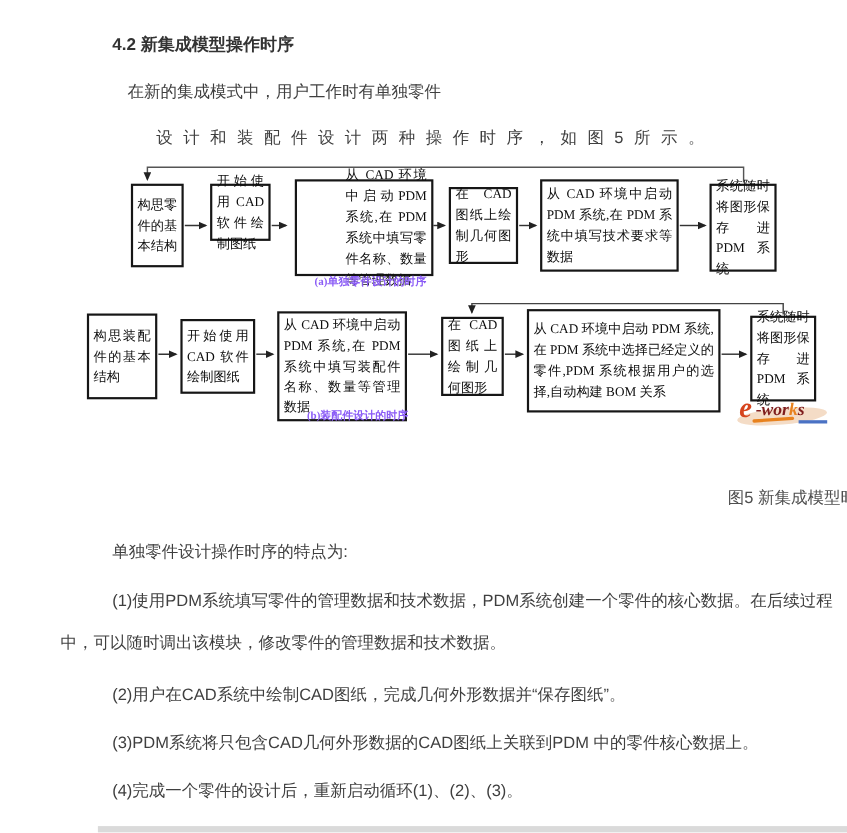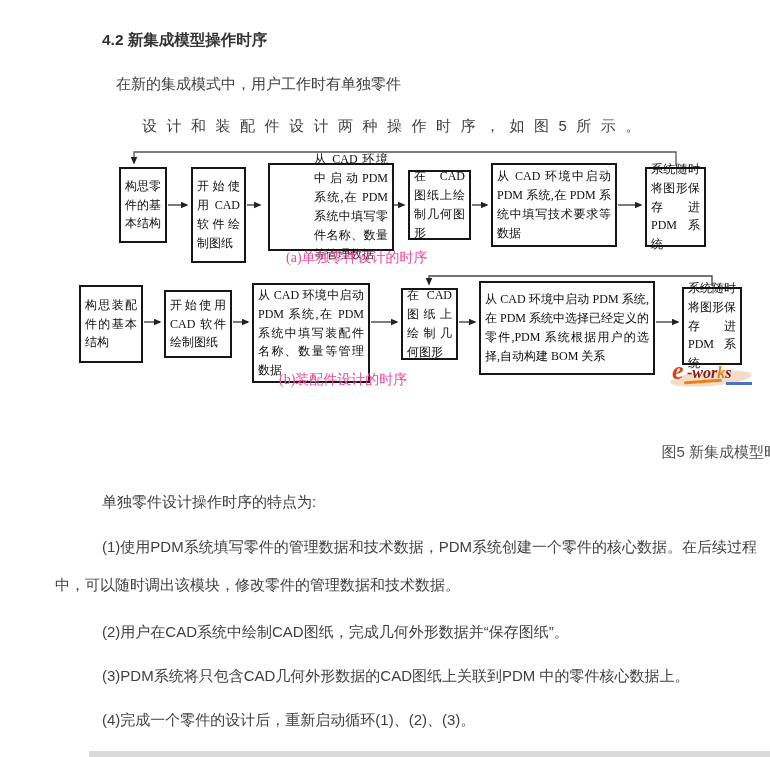--- a/index.html
+++ b/index.html
@@ -24,34 +24,34 @@
   }
   
   .diagram{position:absolute;left:0;top:0;width:770px;height:430px;}
   .connectors{position:absolute;left:0;top:0;width:770px;height:430px;}
   .fbox{
     position:absolute;box-sizing:border-box;border:2px solid #161616;background:#fff;
     font-family:"Liberation Serif",serif;font-size:12px;line-height:1.58;color:#0d0d0d;
     display:flex;align-items:center;padding:2px 4px;text-align:justify;
   }
   .a1{left:95px;top:167px;width:48px;height:76px;}
-  .a2{left:167px;top:167px;width:55px;height:96px;}
+  .a2{left:167px;top:167px;width:55px;height:52px;}
   .a3{left:244px;top:163px;width:126px;height:88px;padding-left:44px;}
   .a4{left:384px;top:170px;width:63px;height:70px;}
   .a5{left:467px;top:163px;width:126px;height:84px;}
   .a6{left:621px;top:167px;width:61px;height:80px;}
   .b1{left:55px;top:285px;width:64px;height:78px;}
   .b2{left:140px;top:290px;width:68px;height:68px;}
   .b3{left:228px;top:283px;width:118px;height:100px;}
   .b4{left:377px;top:288px;width:57px;height:72px;}
   .b5{left:455px;top:281px;width:176px;height:94px;}
   .b6{left:658px;top:287px;width:60px;height:78px;}
   .rowcap{
-    position:absolute;font-family:"Liberation Serif",serif;font-weight:normal;
-    font-size:14px;color:#ec4899;white-space:nowrap;
+    position:absolute;font-family:"Liberation Serif",serif;font-weight:bold;
+    font-size:10px;color:#8b5cf6;white-space:nowrap;
   }
   .cap-a{left:262px;top:249px;}
   .cap-b{left:255px;top:371px;}
   
   .logo{position:absolute;left:646px;top:358px;width:90px;height:32px;}
   .logo .swoosh{
     position:absolute;left:0;top:13px;width:82px;height:15px;background:#f4dcc6;
     border-radius:50%;transform:rotate(-5deg);
   }
   .logo .e{

